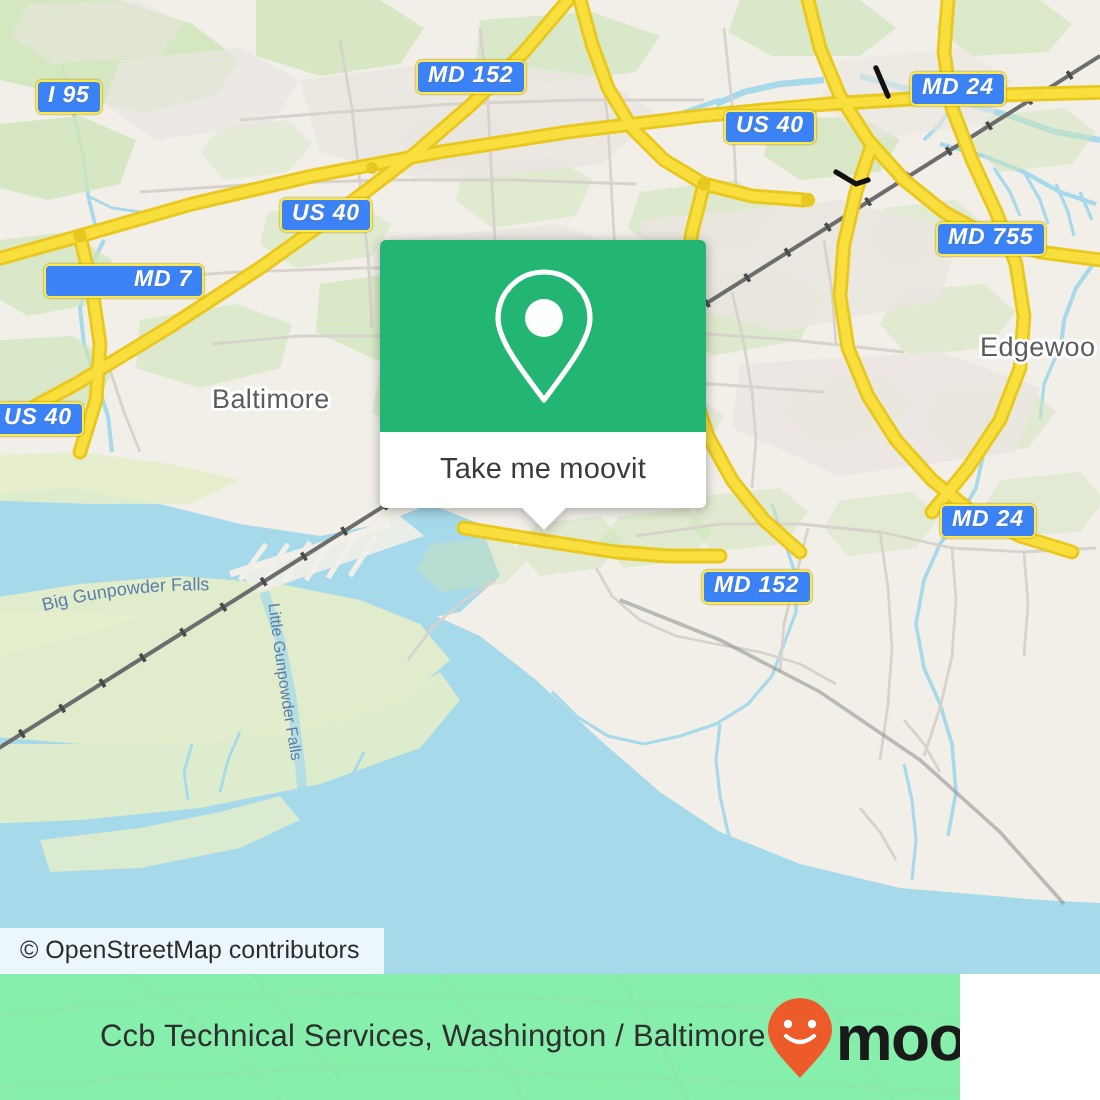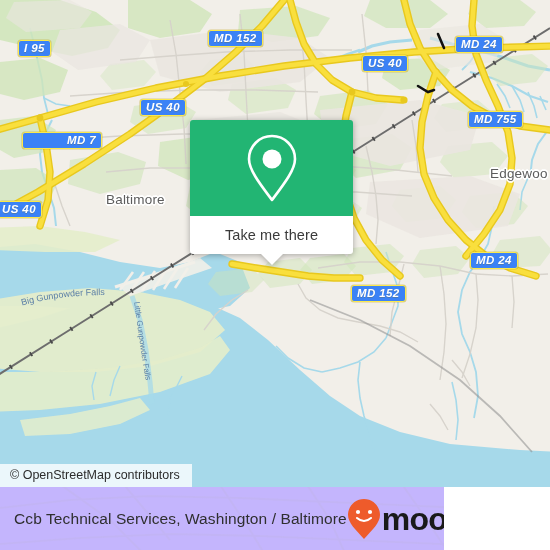--- a/index.html
+++ b/index.html
@@ -120,22 +120,23 @@
     white-space: nowrap;
   }
 
   
   #footer {
     position: absolute;
     left: 0;
     top: 487px;
     width: 444px;
     height: 63px;
-    background: #c4b5fd;
+    background: #86efac;
     overflow: hidden;
+    padding-left: 36px;
   }
   #footer-watermark {
     position: absolute;
     left: 0; top: -487px;
     width: 550px;
     height: 550px;
     opacity: .09;
     pointer-events: none;
   }
   #footer-inner {
@@ -394,21 +395,21 @@
     <div class="shield" style="left:351px;top:285px;">MD 152</div>
 
     <div id="callout">
       <div id="callout-head">
         <svg width="58" height="72" viewBox="0 0 58 72">
           <path d="M29 4 C16.3 4 6 14.3 6 27 C6 38 17 52 29 68 C41 52 52 38 52 27 C52 14.3 41.7 4 29 4 Z" fill="none" stroke="#ffffff" stroke-width="2.6" stroke-linejoin="round"></path>
           <circle cx="29" cy="27" r="9.5" fill="#ffffff"></circle>
         </svg>
       </div>
       <div id="callout-body">
-        <span>Take me there</span>
+        <span>Take me moovit</span>
       </div>
       <div id="callout-tail"></div>
     </div>
 
     <div id="attribution">© OpenStreetMap contributors</div>
   </div>
 
   <div id="footer">
     <svg id="footer-watermark" viewBox="0 0 550 550">
       <g stroke="#b9b4ac" stroke-width="2.2" fill="none">

